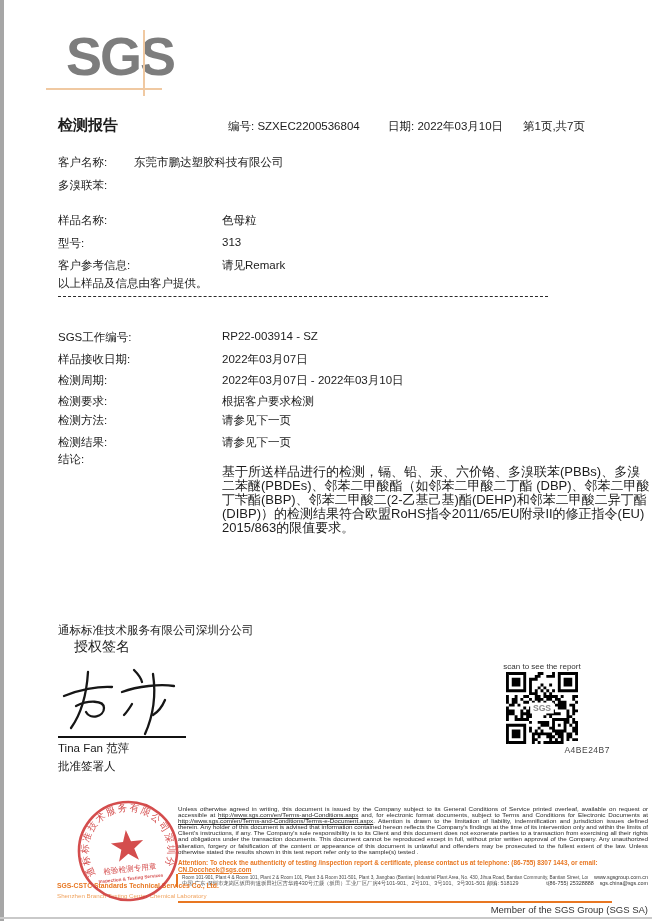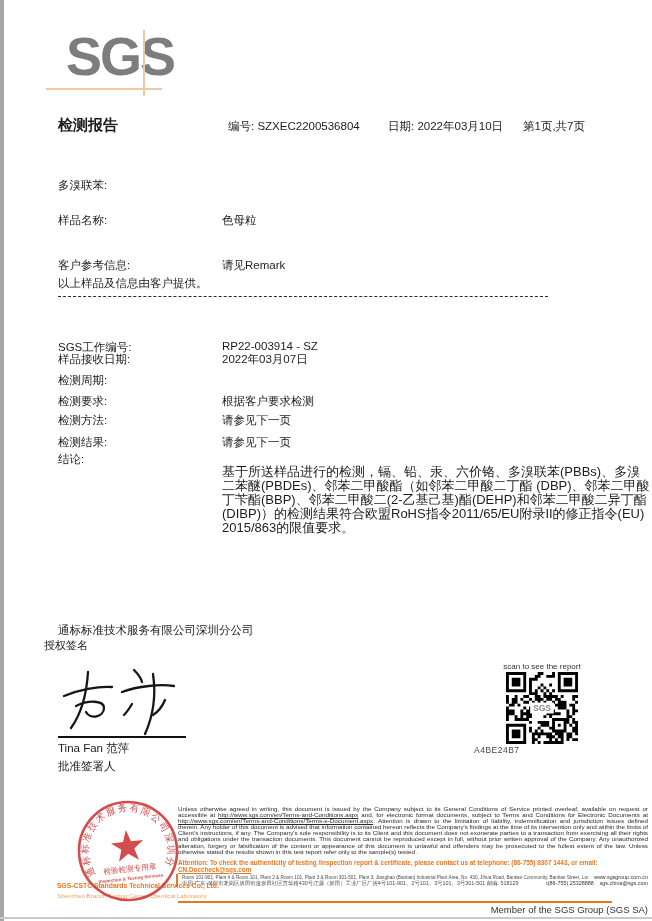--- a/index.html
+++ b/index.html
@@ -23,31 +23,31 @@
   .row{position:absolute;left:58px;right:4px;height:17px;font-size:11.5px;white-space:nowrap}
   .row .lbl{position:absolute;left:0}
   .row .v1{position:absolute;left:76px}
   .row .v2{position:absolute;left:164px}
   .dashed{position:absolute;left:58px;top:296px;width:490px;border-top:1.5px dashed #2a2a2a}
   .conclusion{position:absolute;left:222px;top:465px;width:428px;font-size:13px;line-height:14px}
   .concl-lbl{position:absolute;left:58px;top:452px;font-size:11.5px}
 
   
   .sig-company{position:absolute;left:58px;top:623px;font-size:11.5px}
-  .sig-auth{position:absolute;left:44px;top:638px;font-size:11px}
+  .sig-auth{position:absolute;left:74px;top:638px;font-size:14px}
   .sig-svg{position:absolute;left:58px;top:664px}
   .sig-line{position:absolute;left:58px;top:736px;width:128px;height:2px;background:#111}
   .sig-name{position:absolute;left:58px;top:741px;font-size:11.5px}
   .sig-title{position:absolute;left:58px;top:759px;font-size:11.5px}
 
   
   .qr-caption{position:absolute;left:474px;top:662px;width:136px;text-align:center;
               font-size:8px;color:#333}
   .qr-box{position:absolute;left:506px;top:672px;width:72px;height:72px}
-  .qr-code-text{position:absolute;left:474px;top:745px;width:136px;text-align:left;
+  .qr-code-text{position:absolute;left:474px;top:745px;width:136px;text-align:right;
               font-size:8.5px;color:#444;letter-spacing:.5px}
 
   
   .stamp{position:absolute;left:76px;top:799px;width:104px;height:104px;z-index:5;
          transform:rotate(-6deg);opacity:.9}
 
   
   .f-company{position:absolute;left:57px;top:882px;font-size:6.8px;font-weight:bold;
              color:#e87722;z-index:1;white-space:nowrap}
   .f-lab{position:absolute;left:57px;top:892px;font-size:6.2px;color:#f0a35f;z-index:1;white-space:nowrap}
@@ -80,47 +80,56 @@
   <div class="hmeta" style="left:228px">
     <span>编号:</span>
     <span>SZXEC2200536804</span>
   </div>
   <div class="hmeta" style="left:388px">
     <span>日期:</span>
     <span>2022年03月10日</span>
   </div>
   <div class="hmeta" style="left:523px">第1页,共7页</div>
 
+  <div class="row" style="top:155px">
+    <span class="lbl">客户名称:</span>
+    <span class="v1">东莞市鹏达塑胶科技有限公司</span>
+  </div>
   <div class="row" style="top:178px">
     <span class="lbl">多溴联苯:</span>
   </div>
   <div class="row" style="top:213px">
     <span class="lbl">样品名称:</span>
     <span class="v2">色母粒</span>
   </div>
+  <div class="row" style="top:236px">
+    <span class="lbl">型号:</span>
+    <span class="v2">313</span>
+  </div>
   <div class="row" style="top:276px">
     <span class="lbl">以上样品及信息由客户提供。</span>
   </div>
   <div class="row" style="top:258px">
     <span class="lbl">客户参考信息:</span>
     <span class="v2">请见Remark</span>
   </div>
 
   <div class="dashed"></div>
 
-  <div class="row" style="top:340px">
+  <div class="row" style="top:330px">
     <span class="lbl">SGS工作编号:</span>
     <span class="v2">RP22-003914 - SZ</span>
   </div>
   <div class="row" style="top:352px">
     <span class="lbl">样品接收日期:</span>
     <span class="v2">2022年03月07日</span>
   </div>
   <div class="row" style="top:373px">
     <span class="lbl">检测周期:</span>
+    <span class="v2">2022年03月07日 - 2022年03月10日</span>
   </div>
   <div class="row" style="top:394px">
     <span class="lbl">检测要求:</span>
     <span class="v2">根据客户要求检测</span>
   </div>
   <div class="row" style="top:413px">
     <span class="lbl">检测方法:</span>
     <span class="v2">请参见下一页</span>
   </div>
   <div class="row" style="top:435px">

